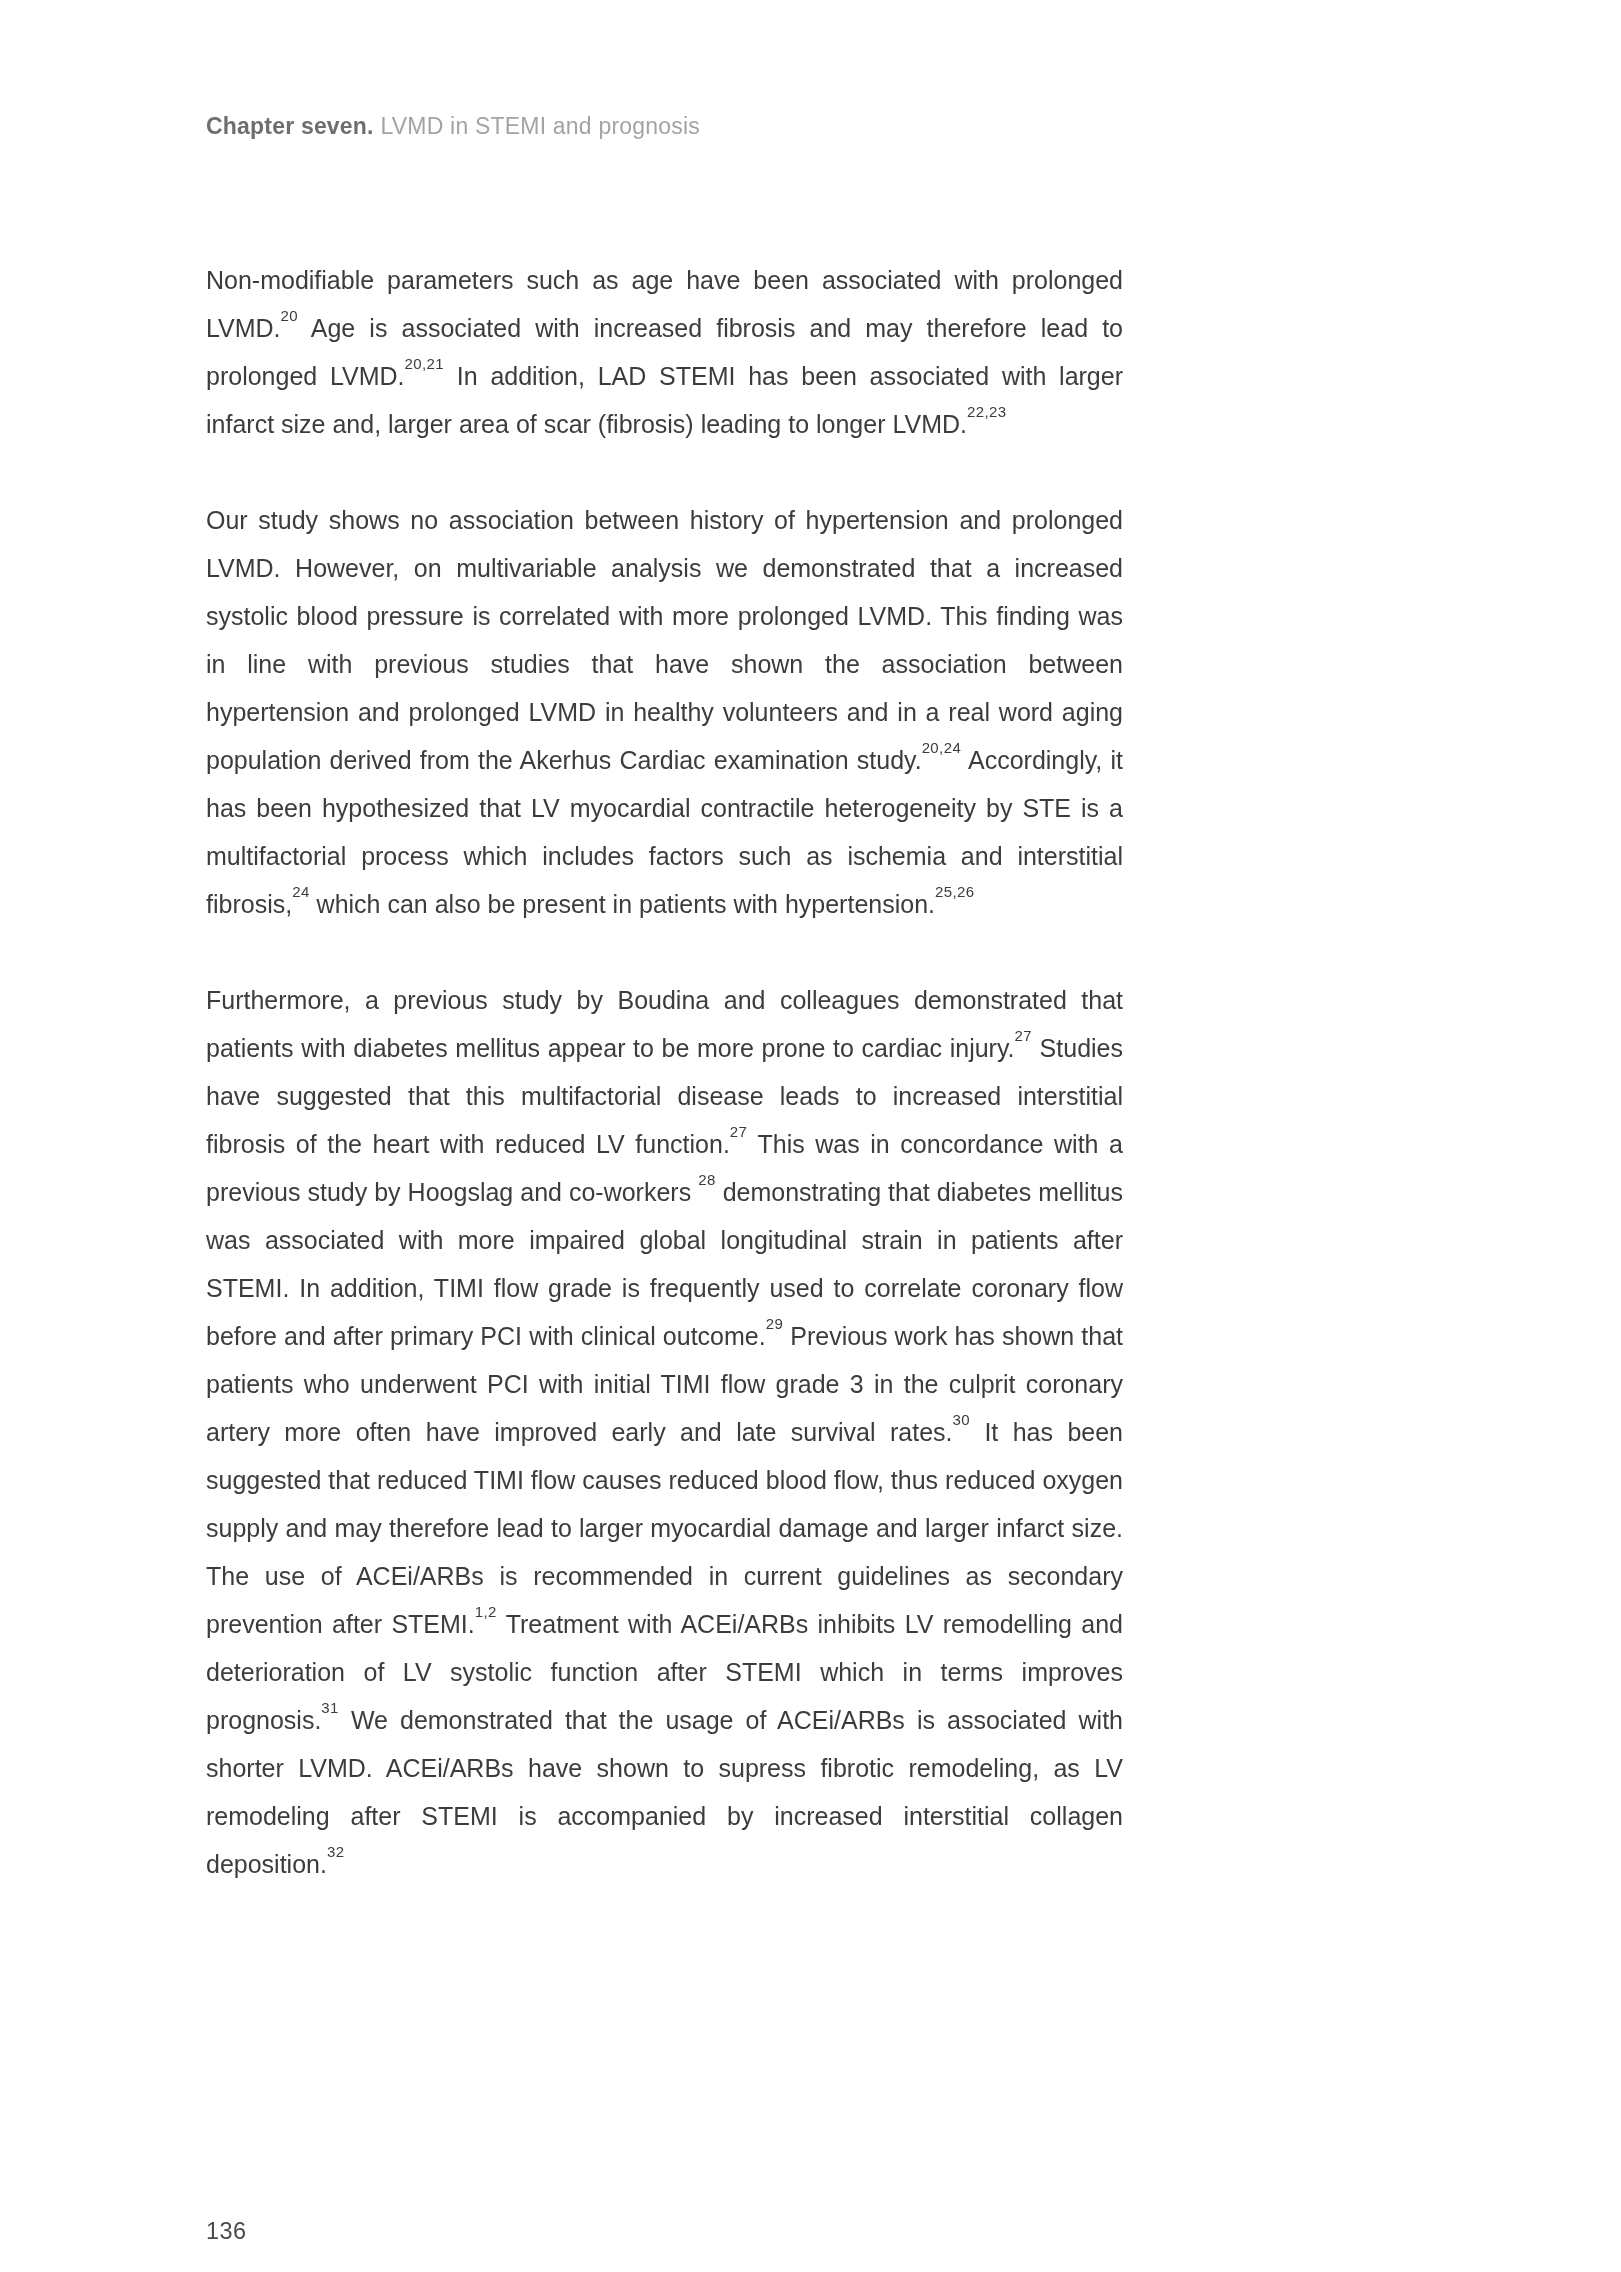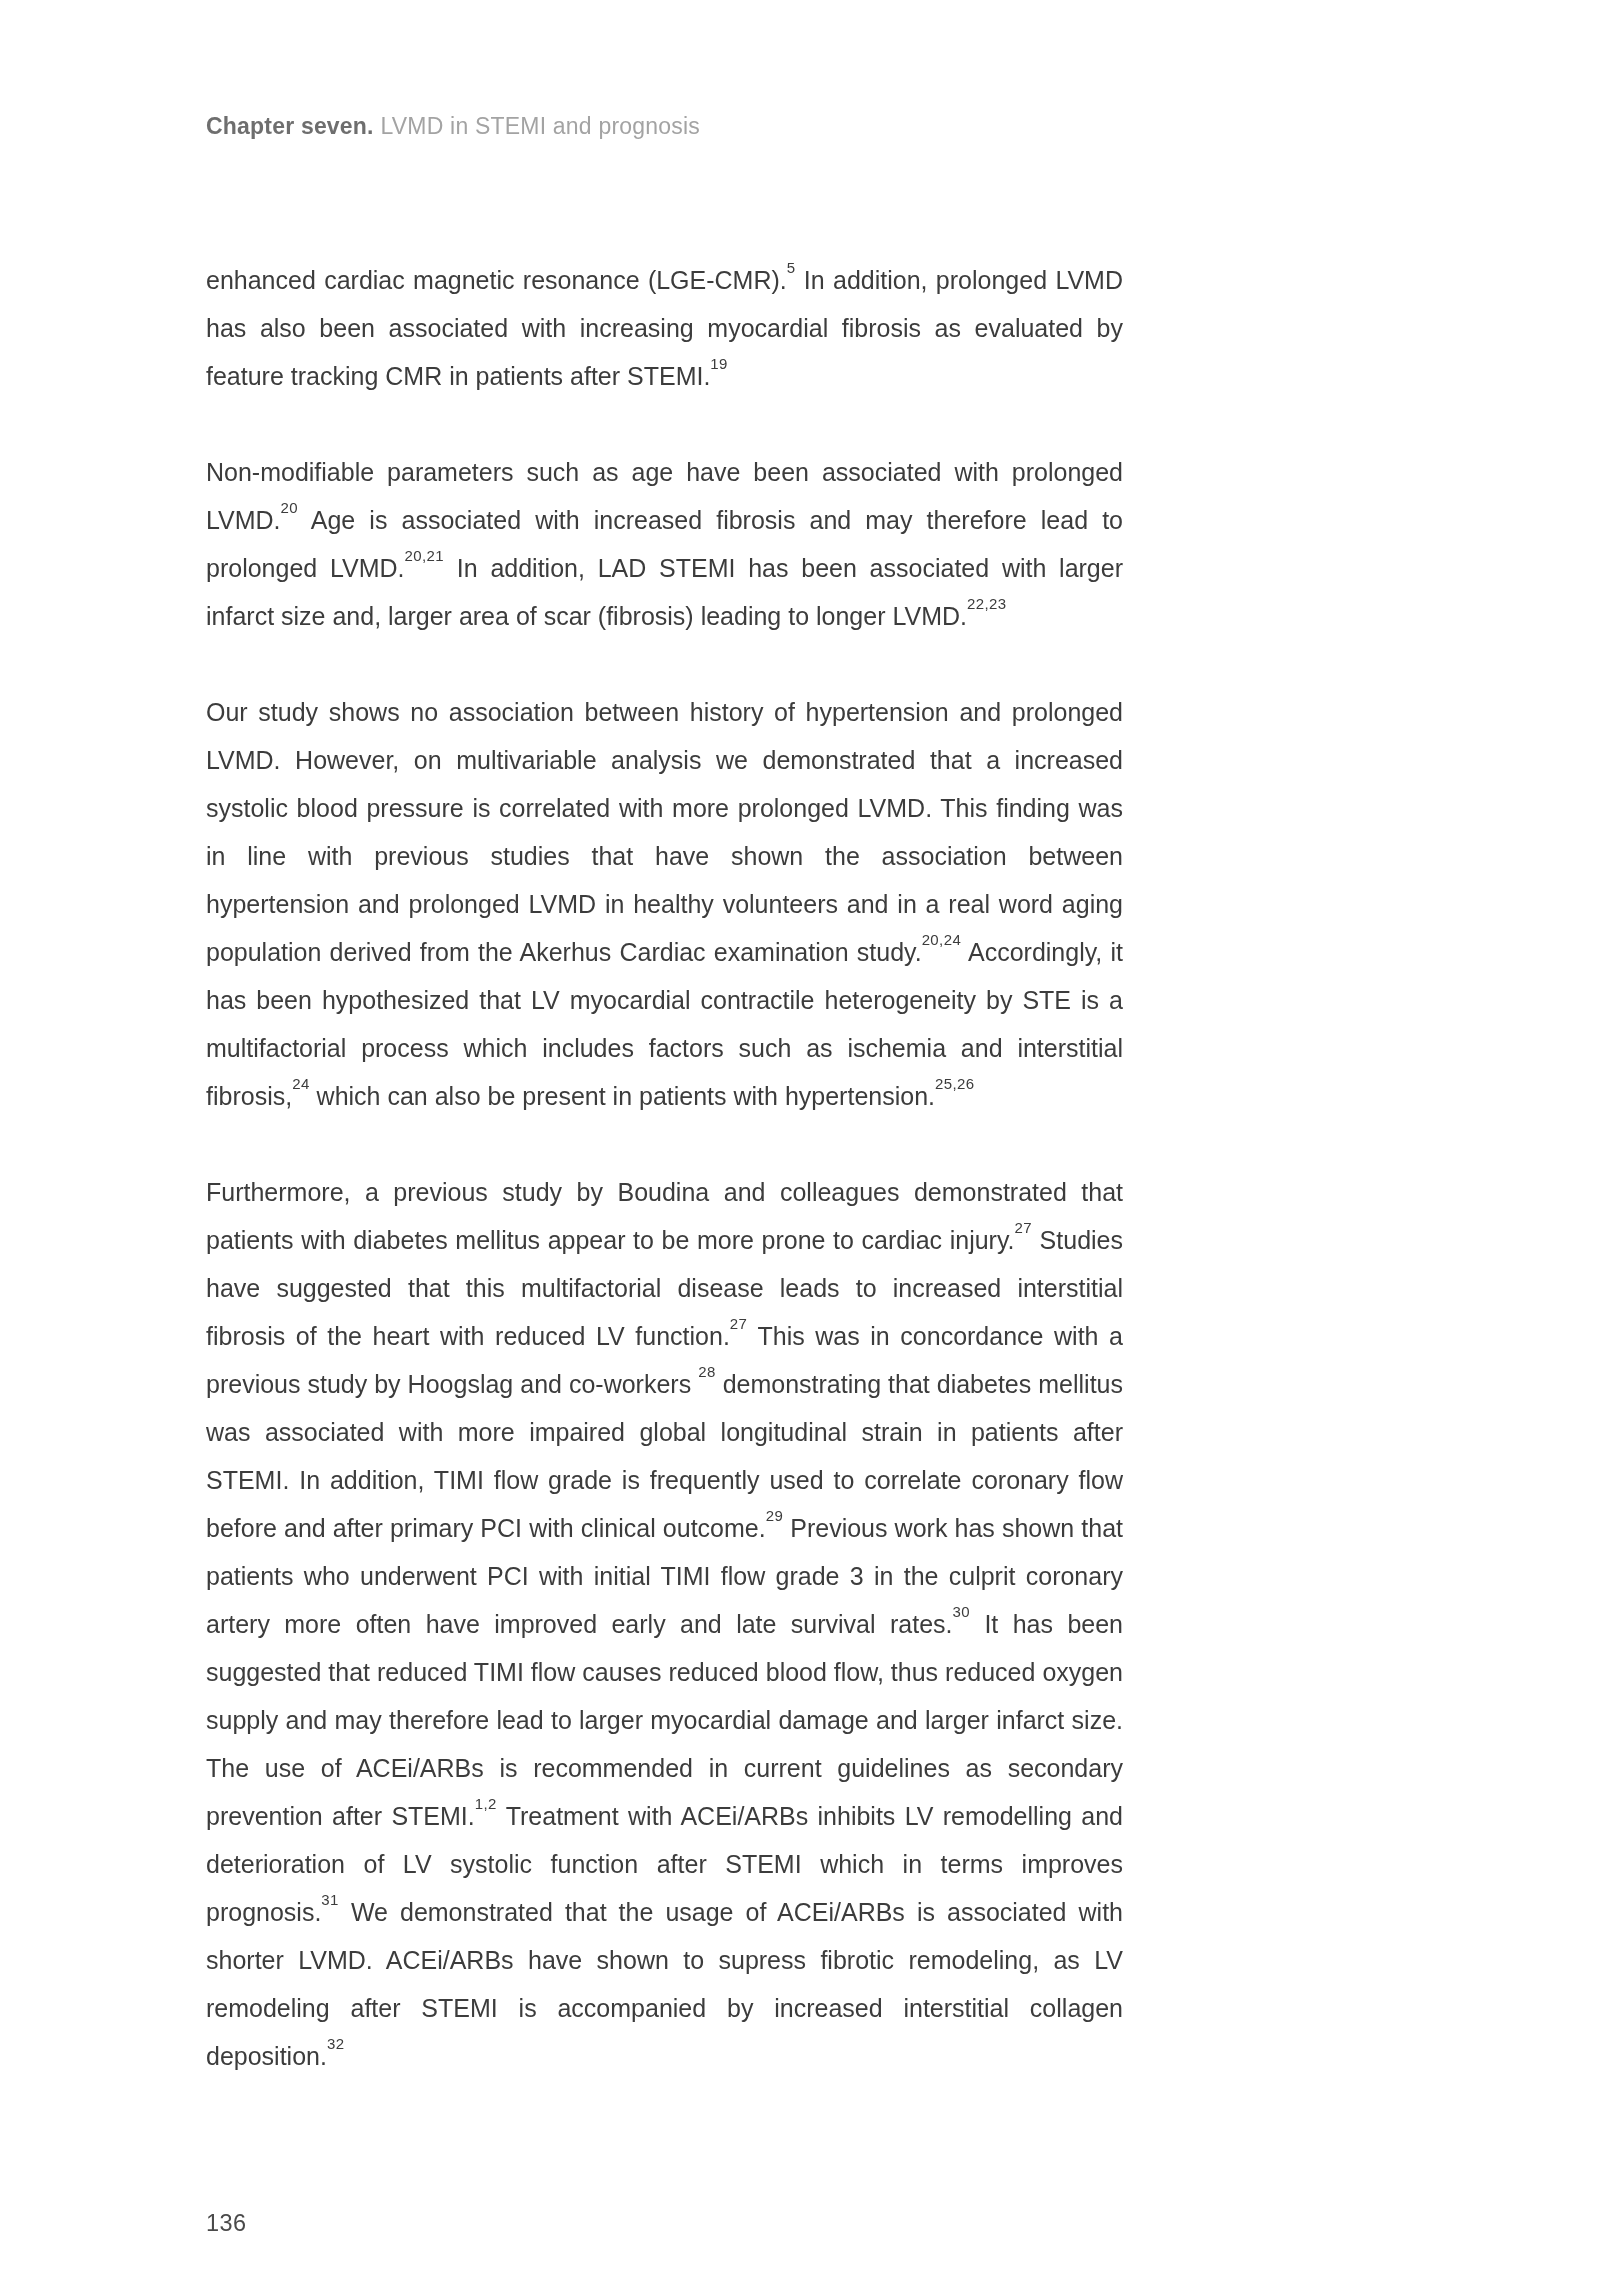--- a/index.html
+++ b/index.html
@@ -44,39 +44,38 @@
   .body-text sup {
     font-size: 0.60em;
     line-height: 0;
     position: relative;
     top: -0.45em;
     letter-spacing: 0.4px;
   }
   .page-footer {
     position: absolute;
     left: 206px;
-    bottom: 36px;
+    bottom: 28px;
   }
   .page-number {
     font-size: 23.5px;
     color: #4a4a4a;
     letter-spacing: 0.4px;
   }
 </style>
 </head>
 <body>
 
 <div class="sheet">
 
   <header class="running-header">
     <span class="chapter-label">Chapter seven.</span><span class="chapter-title">LVMD in STEMI and prognosis</span>
   </header>
 
   <main class="body-text">
-      <p class="para"><span>enhanced cardiac magnetic resonance (LGE-CMR).</span><sup>5</sup><span> In addition, prolonged LVMD has also been associated with increasing myocardial fibrosis as evaluated by feature tracking CMR in patients after STEMI.</span><sup>19</sup></p>
       <p class="para"><span>Non-modifiable parameters such as age have been associated with prolonged LVMD.</span><sup>20</sup><span> Age is associated with increased fibrosis and may therefore lead to prolonged LVMD.</span><sup>20,21</sup><span> In addition, LAD STEMI has been associated with larger infarct size and, larger area of scar (fibrosis) leading to longer LVMD.</span><sup>22,23</sup></p>
       <p class="para"><span>Our study shows no association between history of hypertension and prolonged LVMD. However, on multivariable analysis we demonstrated that a increased systolic blood pressure is correlated with more prolonged LVMD. This finding was in line with previous studies that have shown the association between hypertension and prolonged LVMD in healthy volunteers and in a real word aging population derived from the Akerhus Cardiac examination study.</span><sup>20,24</sup><span> Accordingly, it has been hypothesized that LV myocardial contractile heterogeneity by STE is a multifactorial process which includes factors such as ischemia and interstitial fibrosis,</span><sup>24</sup><span> which can also be present in patients with hypertension.</span><sup>25,26</sup></p>
       <p class="para"><span>Furthermore, a previous study by Boudina and colleagues demonstrated that patients with diabetes mellitus appear to be more prone to cardiac injury.</span><sup>27</sup><span> Studies have suggested that this multifactorial disease leads to increased interstitial fibrosis of the heart with reduced LV function.</span><sup>27</sup><span> This was in concordance with a previous study by Hoogslag and co-workers </span><sup>28</sup><span> demonstrating that diabetes mellitus was associated with more impaired global longitudinal strain in patients after STEMI. In addition, TIMI flow grade is frequently used to correlate coronary flow before and after primary PCI with clinical outcome.</span><sup>29</sup><span> Previous work has shown that patients who underwent PCI with initial TIMI flow grade 3 in the culprit coronary artery more often have improved early and late survival rates.</span><sup>30</sup><span> It has been suggested that reduced TIMI flow causes reduced blood flow, thus reduced oxygen supply and may therefore lead to larger myocardial damage and larger infarct size. The use of ACEi/ARBs is recommended in current guidelines as secondary prevention after STEMI.</span><sup>1,2</sup><span> Treatment with ACEi/ARBs inhibits LV remodelling and deterioration of LV systolic function after STEMI which in terms improves prognosis.</span><sup>31</sup><span> We demonstrated that the usage of ACEi/ARBs is associated with shorter LVMD. ACEi/ARBs have shown to supress fibrotic remodeling, as LV remodeling after STEMI is accompanied by increased interstitial collagen deposition.</span><sup>32</sup></p>
     </main>
 
   <footer class="page-footer">
     <span class="page-number">136</span>
   </footer>
 
 </div>

